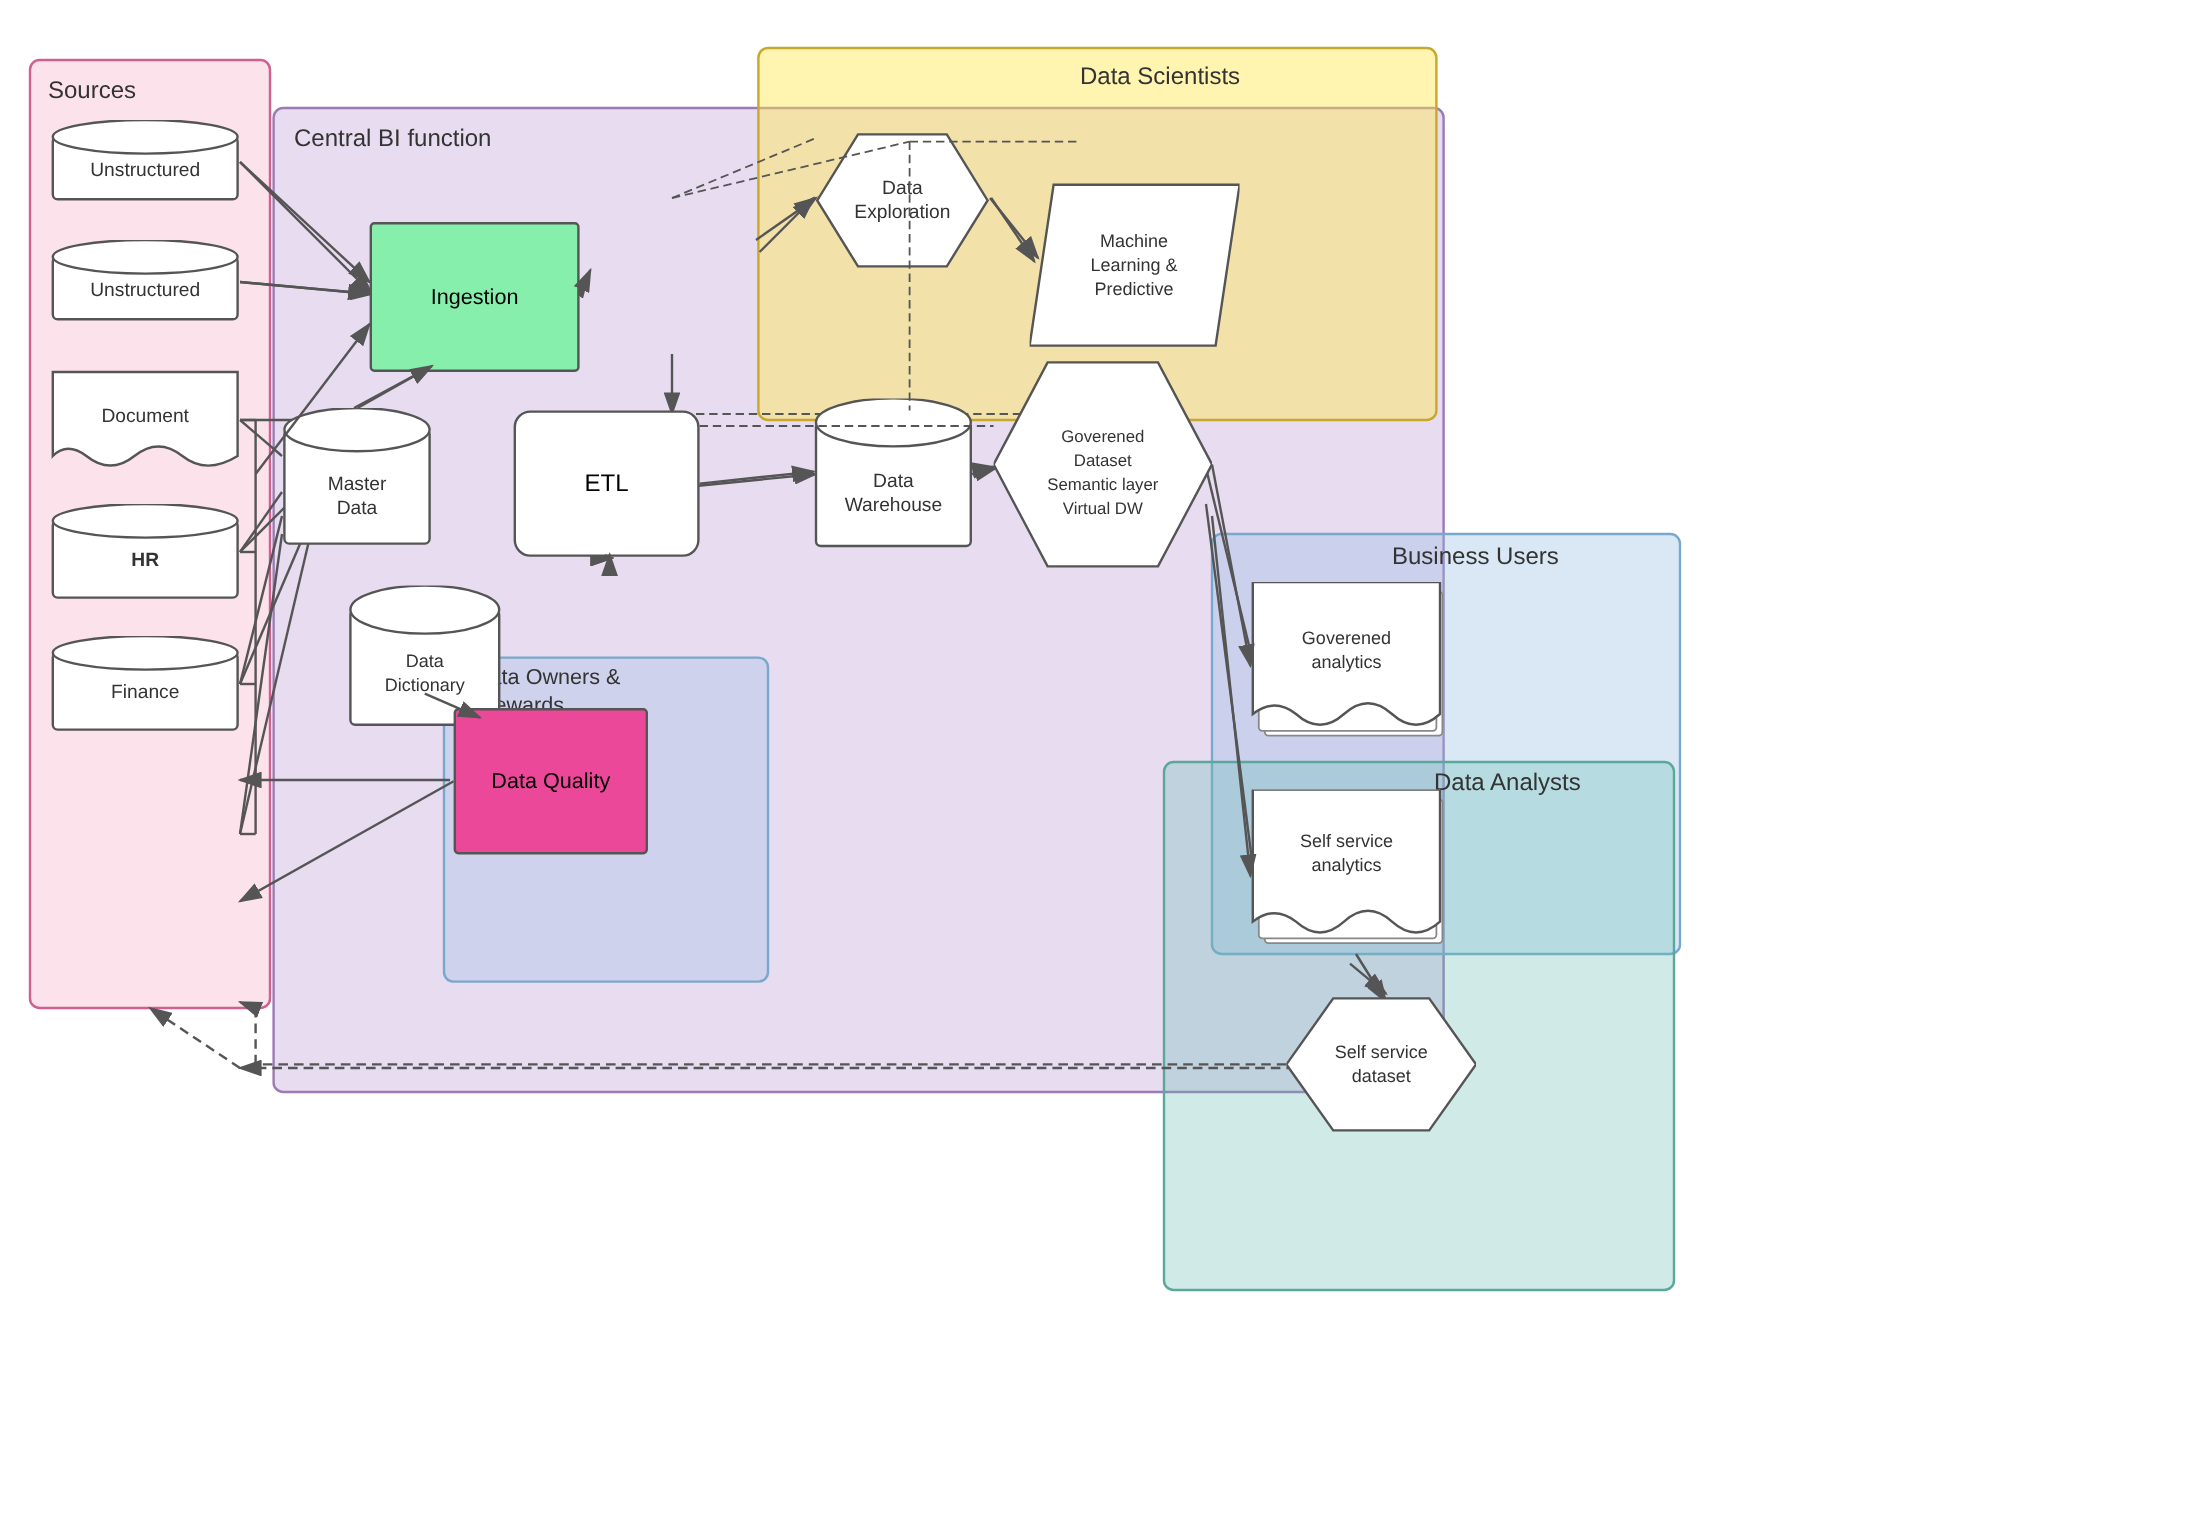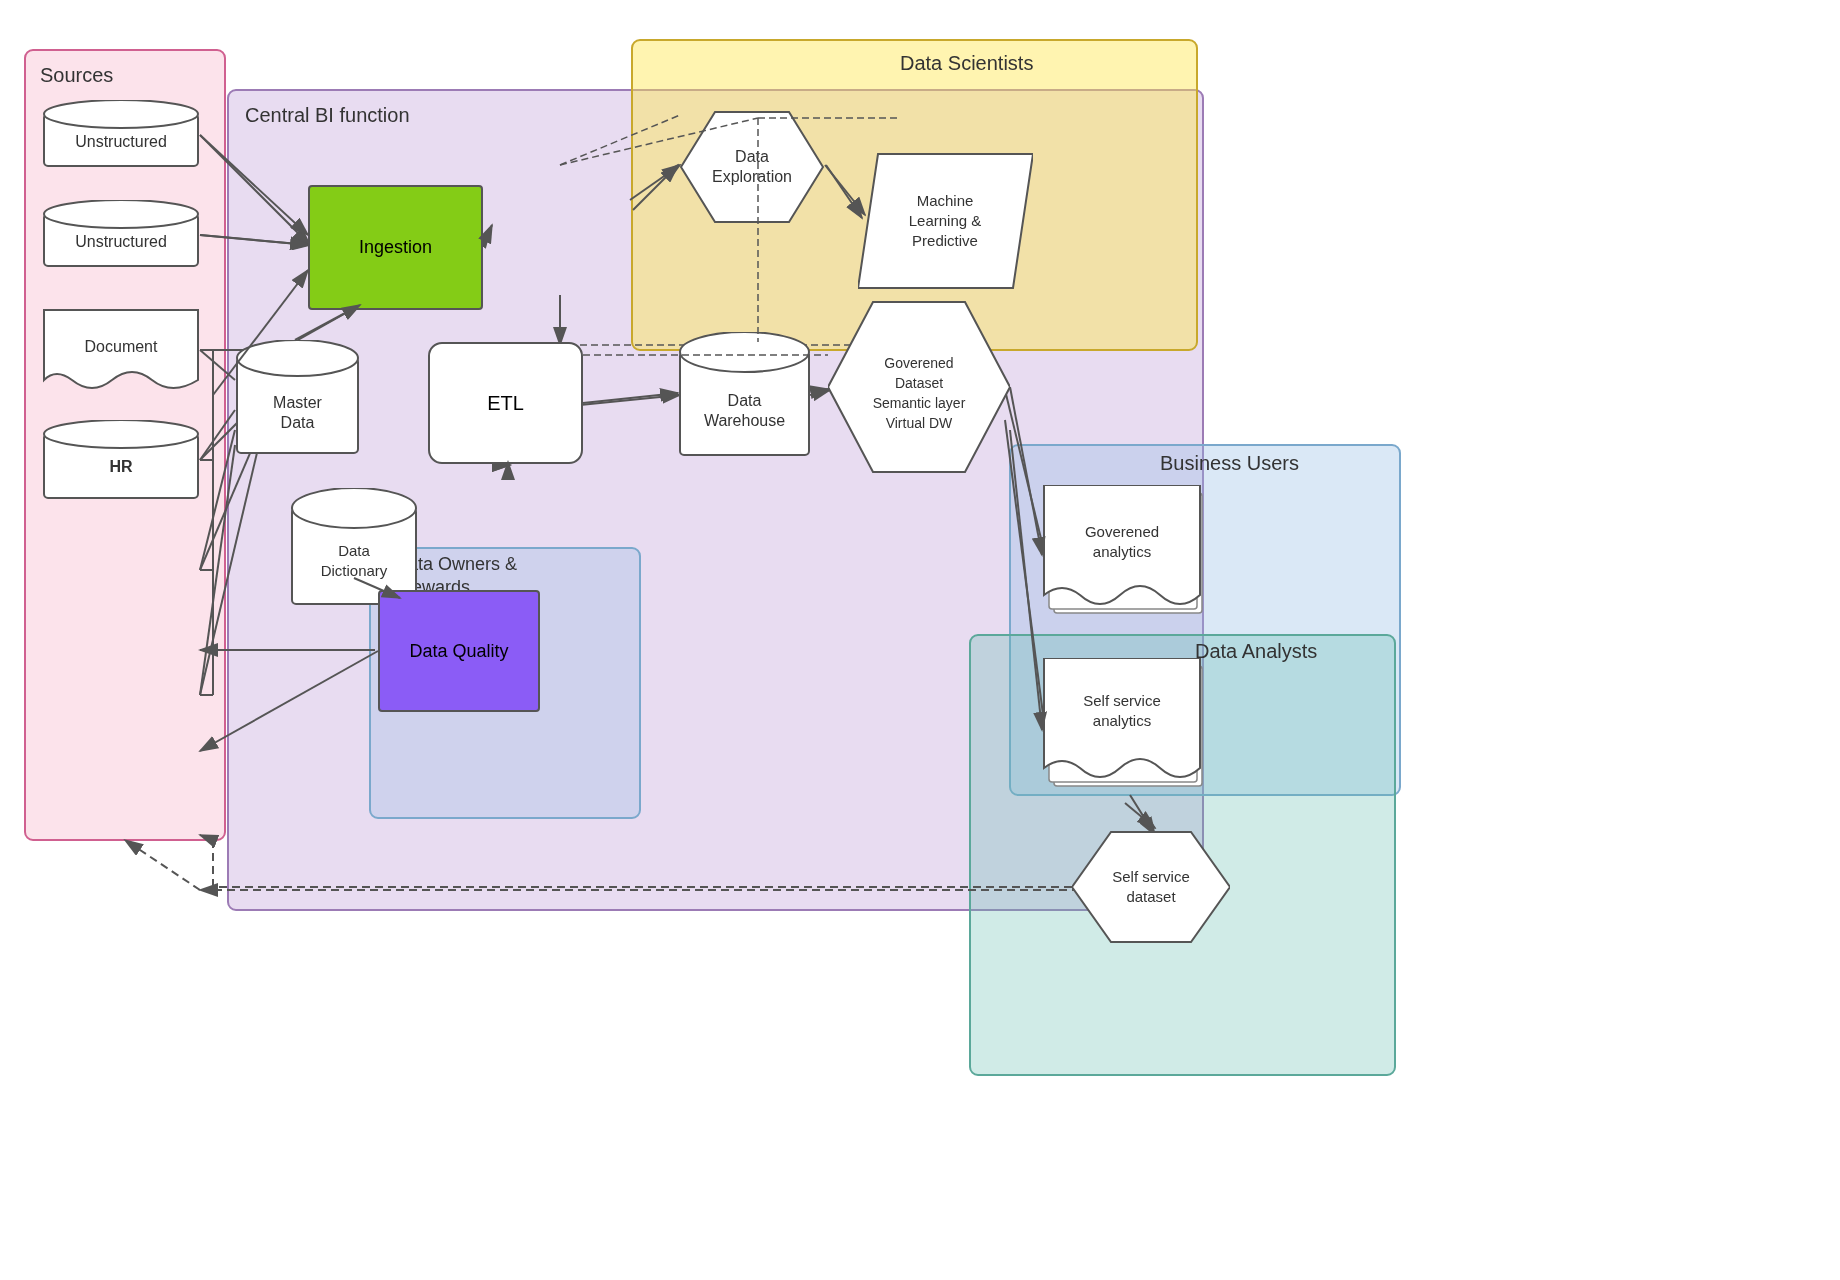--- a/index.html
+++ b/index.html
@@ -119,32 +119,39 @@
   </div>
 
   <div style="position:absolute;left:42px;top:420px;width:158px;height:80px;font-weight:bold;">
     <svg viewBox="0 0 158 80" xmlns="http://www.w3.org/2000/svg" width="158" height="80">
       <rect x="2" y="14" width="154" height="64" rx="4" fill="white" stroke="#555" stroke-width="2"></rect>
       <ellipse cx="79" cy="14" rx="77" ry="14" fill="white" stroke="#555" stroke-width="2"></ellipse>
       <text x="79" y="52" text-anchor="middle" font-size="16" font-family="Arial" fill="#333">HR</text>
     </svg>
   </div>
 
+  <div style="position:absolute;left:42px;top:530px;width:158px;height:80px;">
+    <svg viewBox="0 0 158 80" xmlns="http://www.w3.org/2000/svg" width="158" height="80">
+      <rect x="2" y="14" width="154" height="64" rx="4" fill="white" stroke="#555" stroke-width="2"></rect>
+      <ellipse cx="79" cy="14" rx="77" ry="14" fill="white" stroke="#555" stroke-width="2"></ellipse>
+      <text x="79" y="52" text-anchor="middle" font-size="16" font-family="Arial" fill="#333">Finance</text>
+    </svg>
+  </div>
 
 
   <div style="position:absolute;left:235px;top:340px;width:125px;height:115px;text-decoration:underline;">
     <svg viewBox="0 0 125 115" xmlns="http://www.w3.org/2000/svg" width="125" height="115">
       <rect x="2" y="18" width="121" height="95" rx="4" fill="white" stroke="#555" stroke-width="2"></rect>
       <ellipse cx="62.5" cy="18" rx="60.5" ry="18" fill="white" stroke="#555" stroke-width="2"></ellipse>
       <text x="62.5" y="68" text-anchor="middle" font-size="16" font-family="Arial" fill="#333">Master</text>
       <text x="62.5" y="88" text-anchor="middle" font-size="16" font-family="Arial" fill="#333">Data</text>
     </svg>
   </div>
 
-  <div style="position:absolute;left:308px;top:185px;width:175px;height:125px;background:#84cc16;border:2px solid #555;border-radius:4px;display:flex;align-items:center;justify-content:center;font-size:18px;font-family:Arial;text-align:center;">
+  <div style="position:absolute;left:308px;top:185px;width:175px;height:125px;background:#86efac;border:2px solid #555;border-radius:4px;display:flex;align-items:center;justify-content:center;font-size:18px;font-family:Arial;text-align:center;">
     <span>Ingestion</span>
   </div>
 
 
   <div style="position:absolute;left:678px;top:108px;width:148px;height:118px;">
     <svg viewBox="0 0 148 118" xmlns="http://www.w3.org/2000/svg" width="148" height="118">
       <polygon points="37,4 111,4 145,59 111,114 37,114 3,59" fill="white" stroke="#555" stroke-width="2"></polygon>
       <text x="74" y="54" text-anchor="middle" font-size="16" font-family="Arial" fill="#333">Data</text>
       <text x="74" y="74" text-anchor="middle" font-size="16" font-family="Arial" fill="#333">Exploration</text>
     </svg>
@@ -185,21 +192,21 @@
 
   <div style="position:absolute;left:290px;top:488px;width:128px;height:118px;">
     <svg viewBox="0 0 128 118" xmlns="http://www.w3.org/2000/svg" width="128" height="118">
       <rect x="2" y="20" width="124" height="96" rx="4" fill="white" stroke="#555" stroke-width="2"></rect>
       <ellipse cx="64" cy="20" rx="62" ry="20" fill="white" stroke="#555" stroke-width="2"></ellipse>
       <text x="64" y="68" text-anchor="middle" font-size="15" font-family="Arial" fill="#333">Data</text>
       <text x="64" y="88" text-anchor="middle" font-size="15" font-family="Arial" fill="#333">Dictionary</text>
     </svg>
   </div>
 
-  <div style="position:absolute;left:378px;top:590px;width:162px;height:122px;background:#8b5cf6;border:2px solid #555;border-radius:4px;display:flex;align-items:center;justify-content:center;font-size:18px;font-family:Arial;text-align:center;">
+  <div style="position:absolute;left:378px;top:590px;width:162px;height:122px;background:#ec4899;border:2px solid #555;border-radius:4px;display:flex;align-items:center;justify-content:center;font-size:18px;font-family:Arial;text-align:center;">
     <span>Data Quality</span>
   </div>
 
   <div style="position:absolute;left:1042px;top:485px;width:168px;height:145px;">
     <svg viewBox="0 0 168 145" xmlns="http://www.w3.org/2000/svg" width="168" height="145">
 
       <rect x="12" y="8" width="148" height="120" rx="3" fill="white" stroke="#888" stroke-width="1.5"></rect>
       <rect x="7" y="4" width="148" height="120" rx="3" fill="white" stroke="#888" stroke-width="1.5"></rect>
 
       <path d="M2,0 L158,0 L158,110 Q138,128 118,110 Q98,92 78,110 Q58,128 38,110 Q20,96 2,110 Z" fill="white" stroke="#555" stroke-width="2"></path>

